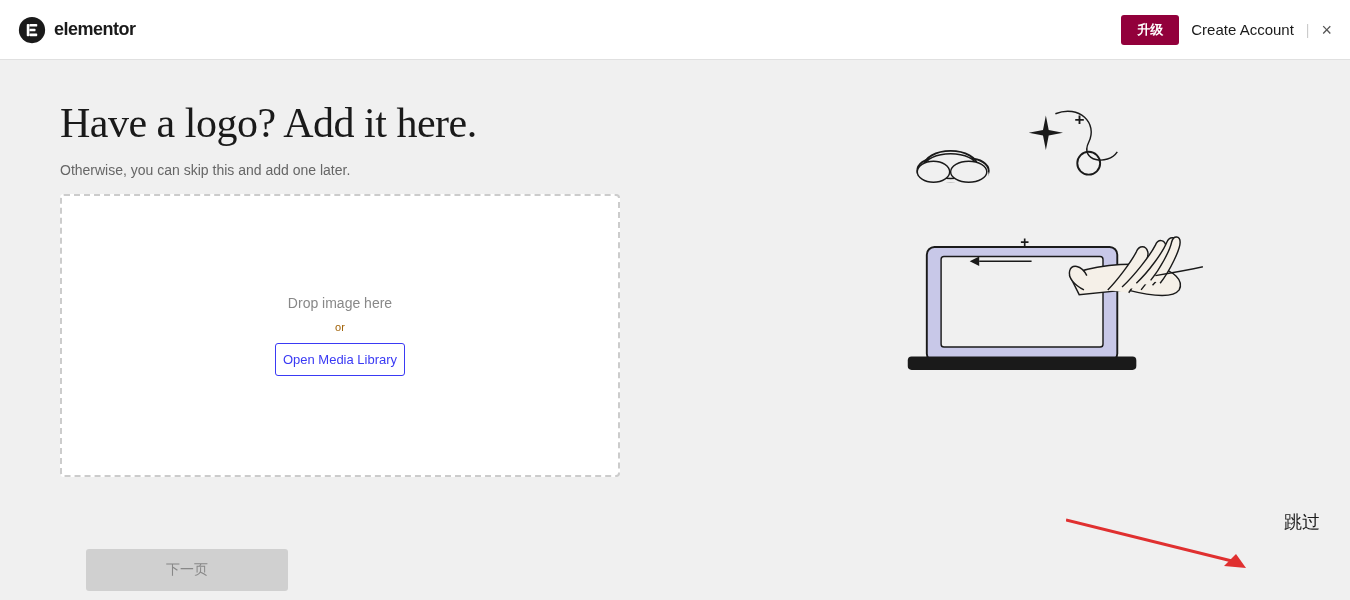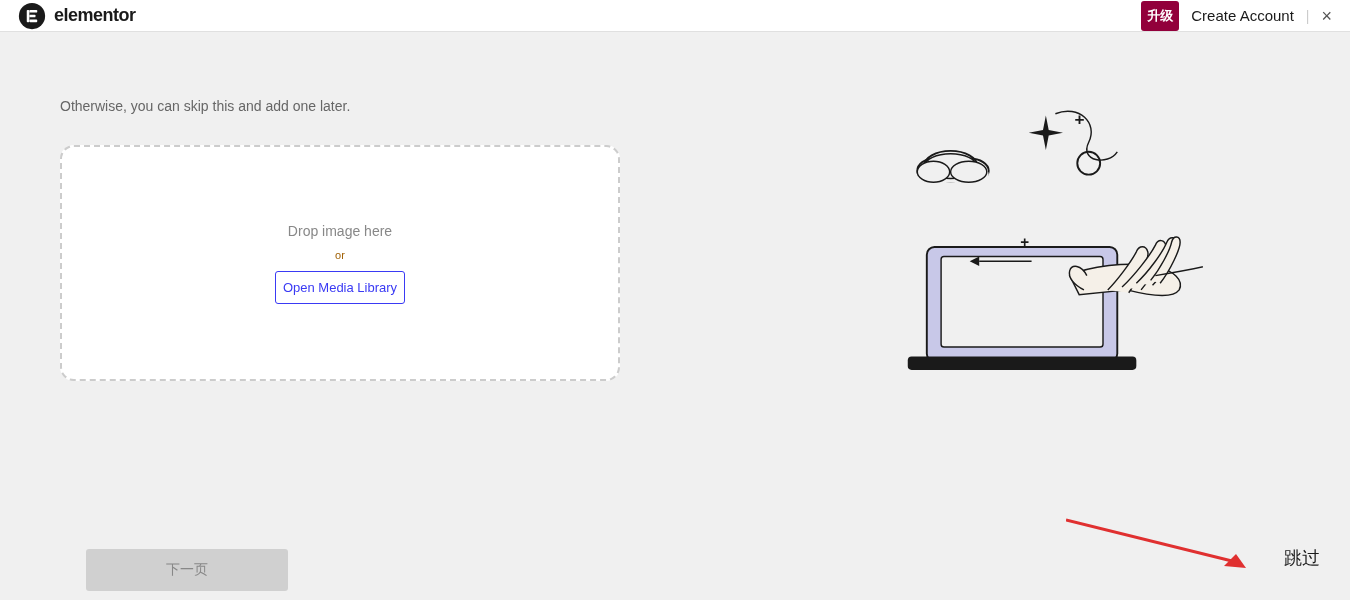--- a/index.html
+++ b/index.html
@@ -10,21 +10,21 @@
       background: #f0f0f0;
       font-family: 'Helvetica Neue', Arial, sans-serif;
       overflow: hidden;
       position: relative;
     }
 
     
     .top-nav {
       position: absolute;
       top: 0; left: 0; right: 0;
-      height: 32px;
+      height: 60px;
       background: #fff;
       display: flex;
       align-items: center;
       justify-content: space-between;
       padding: 0 18px;
       border-bottom: 1px solid #e0e0e0;
       z-index: 10;
     }
 
     .logo-area {
@@ -49,21 +49,21 @@
       display: flex;
       align-items: center;
       gap: 12px;
     }
 
     .upgrade-btn {
       background: #92003b;
       color: #fff;
       font-size: 13px;
       font-weight: 600;
-      padding: 6px 6px;
+      padding: 6px 16px;
       border: none;
       border-radius: 3px;
       cursor: pointer;
     }
 
     .create-account-link {
       font-size: 15px;
       color: #1a1a1a;
       cursor: pointer;
       text-decoration: none;
@@ -106,29 +106,29 @@
       color: #1a1a1a;
       font-family: Georgia, 'Times New Roman', serif;
       line-height: 1.2;
       margin-bottom: 14px;
       letter-spacing: -0.5px;
     }
 
     .subtitle {
       font-size: 14px;
       color: #666;
-      margin-bottom: 31px;
+      margin-bottom: 16px;
     }
 
     
     .drop-zone {
       width: 560px;
-      height: 236px;
+      height: 283px;
       border: 2px dashed #ccc;
-      border-radius: 14px;
+      border-radius: 4px;
       background: #fff;
       display: flex;
       flex-direction: column;
       align-items: center;
       justify-content: center;
       gap: 10px;
     }
 
     .drop-text {
       font-size: 14px;
@@ -187,21 +187,21 @@
       width: 420px;
       height: 340px;
     }
 
     
     .skip-area {
       position: absolute;
       bottom: 30px;
       right: 30px;
       display: flex;
-      align-items: flex-end;
+      align-items: flex-start;
       gap: 10px;
     }
 
     .skip-arrow {
       display: flex;
       align-items: center;
     }
 
     .skip-text {
       font-size: 18px;
@@ -237,20 +237,21 @@
     <button class="upgrade-btn">升级</button>
     <span class="create-account-link">Create Account</span>
     <span class="nav-divider">|</span>
     <button class="close-btn">×</button>
   </div>
 </div>
 
 <div class="main-content">
 
   <div class="left-panel">
+    <h1 class="main-title">Have a logo? Add it here.</h1>
     <p class="subtitle">Otherwise, you can skip this and add one later.</p>
 
     <div class="drop-zone">
       <span class="drop-text">Drop image here</span>
       <span class="or-text">or</span>
       <button class="open-media-btn">Open Media Library</button>
     </div>
   </div>
 
   <div class="right-panel">

